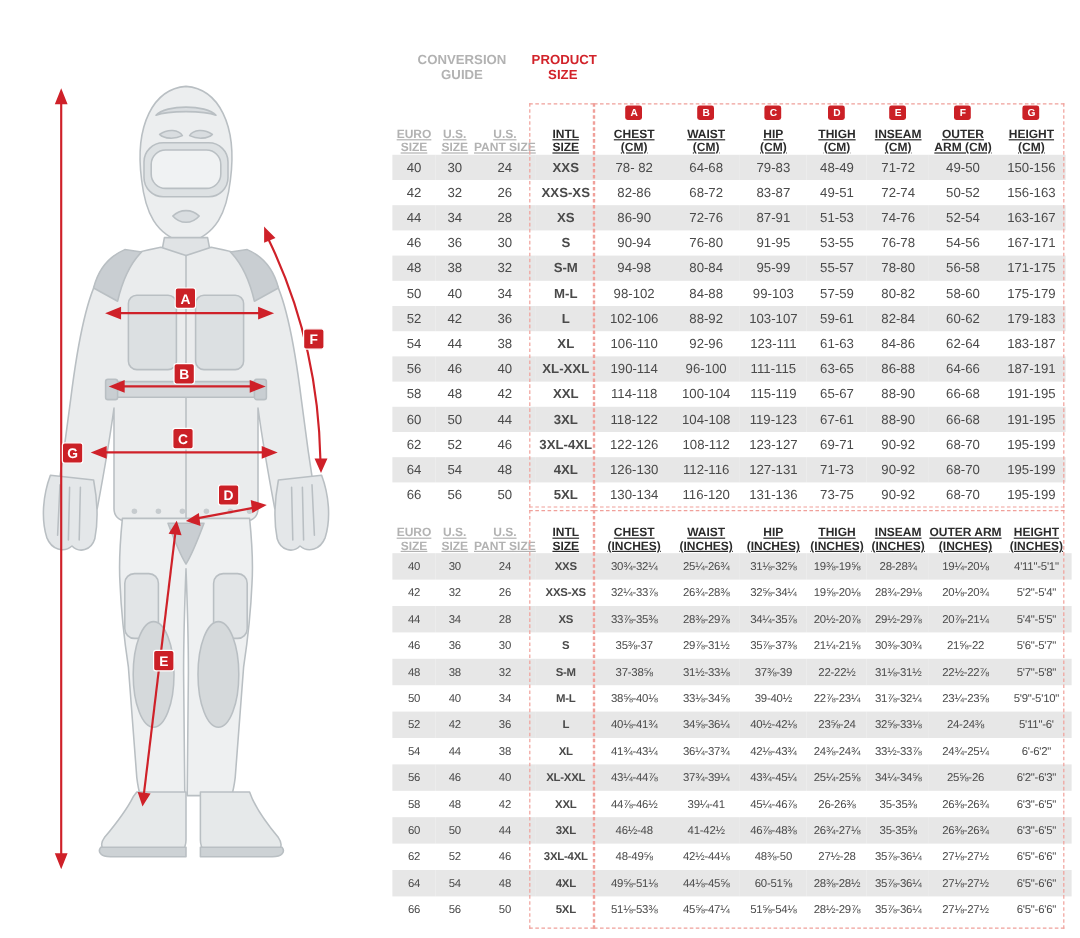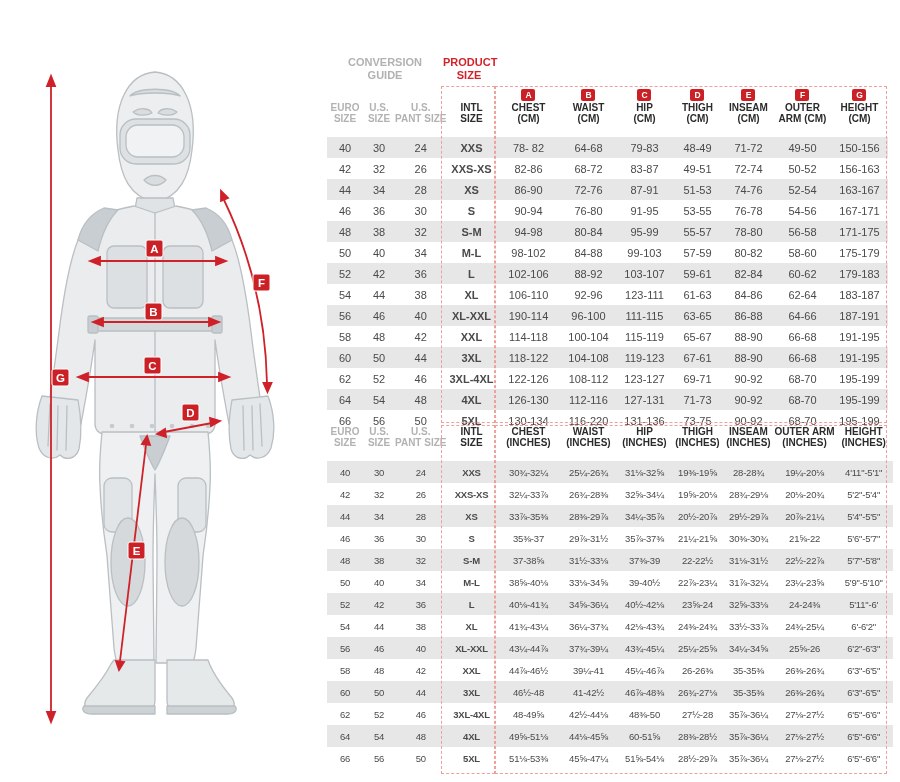--- a/index.html
+++ b/index.html
@@ -6,31 +6,31 @@
     --red:#d2232a; --badge-red:#cb2026; --dash:#f0a09a;
     --gray-txt:#b2b2b2; --dark-txt:#2b2b2b; --cell-txt:#4a4a4a;
     --stripe:#e7e7e7; --line:#b9bfc3;
   }
   html,body{margin:0;padding:0;background:#fff;}
   .canvas{position:relative;width:900px;height:782px;background:#ffffff;overflow:hidden;
           font-family:"Liberation Sans",sans-serif;}
   .rider{position:absolute;left:0;top:0;}
   .right-pane{position:absolute;left:325px;top:0;width:575px;height:782px;}
   
-  .group-labels{position:absolute;left:2px;top:56px;width:558px;display:flex;}
+  .group-labels{position:absolute;left:2px;top:44px;width:558px;display:flex;}
   .glabel{font-size:11px;font-weight:bold;line-height:12.5px;text-align:center;text-transform:uppercase;}
   .glabel.gray{color:var(--gray-txt);}
   .glabel.red{color:var(--red);}
   
   table{border-collapse:collapse;table-layout:fixed;position:absolute;left:2px;}
   #cm-table{top:84px;}
   #inch-table{top:424px;}
   th,td{padding:0;margin:0;text-align:center;vertical-align:middle;white-space:nowrap;overflow:visible;}
   thead th{font-weight:bold;vertical-align:bottom;}
-  .hname{font-size:10px;line-height:11px;color:var(--dark-txt);padding-bottom:13px;}
+  .hname{font-size:10px;line-height:11px;color:var(--dark-txt);padding-bottom:0;text-decoration:underline;}
   .hname.gray{color:var(--gray-txt);}
   .badge-row th{height:15px;vertical-align:bottom;}
   .letter-badge{display:inline-block;min-width:12px;height:12px;line-height:12px;border-radius:2px;
     background:var(--badge-red);color:#fff;font-size:8.5px;font-weight:bold;padding:0 1px;}
   tbody tr:nth-child(odd) td{background:var(--stripe);}
   #cm-table tbody td{height:21px;font-size:11px;color:var(--cell-txt);}
   #inch-table tbody td{height:22px;font-size:9.5px;color:var(--cell-txt);letter-spacing:-0.2px;}
   td.size{color:#b5b5b5;font-size:11px;letter-spacing:0;}
   td.intl{color:var(--dark-txt);font-weight:bold;font-size:10.5px;letter-spacing:0;margin-left:25px;}
   
@@ -429,21 +429,21 @@
             <td class="val">90-92</td>
             <td class="val">68-70</td>
             <td class="val">195-199</td>
           </tr>
           <tr>
             <td class="size">66</td>
             <td class="size">56</td>
             <td class="size">50</td>
             <td class="intl">5XL</td>
             <td class="val">130-134</td>
-            <td class="val">116-220</td>
+            <td class="val">116-120</td>
             <td class="val">131-136</td>
             <td class="val">73-75</td>
             <td class="val">90-92</td>
             <td class="val">68-70</td>
             <td class="val">195-199</td>
           </tr>
         </tbody>
       </table>
     <table id="inch-table">
         <colgroup>

